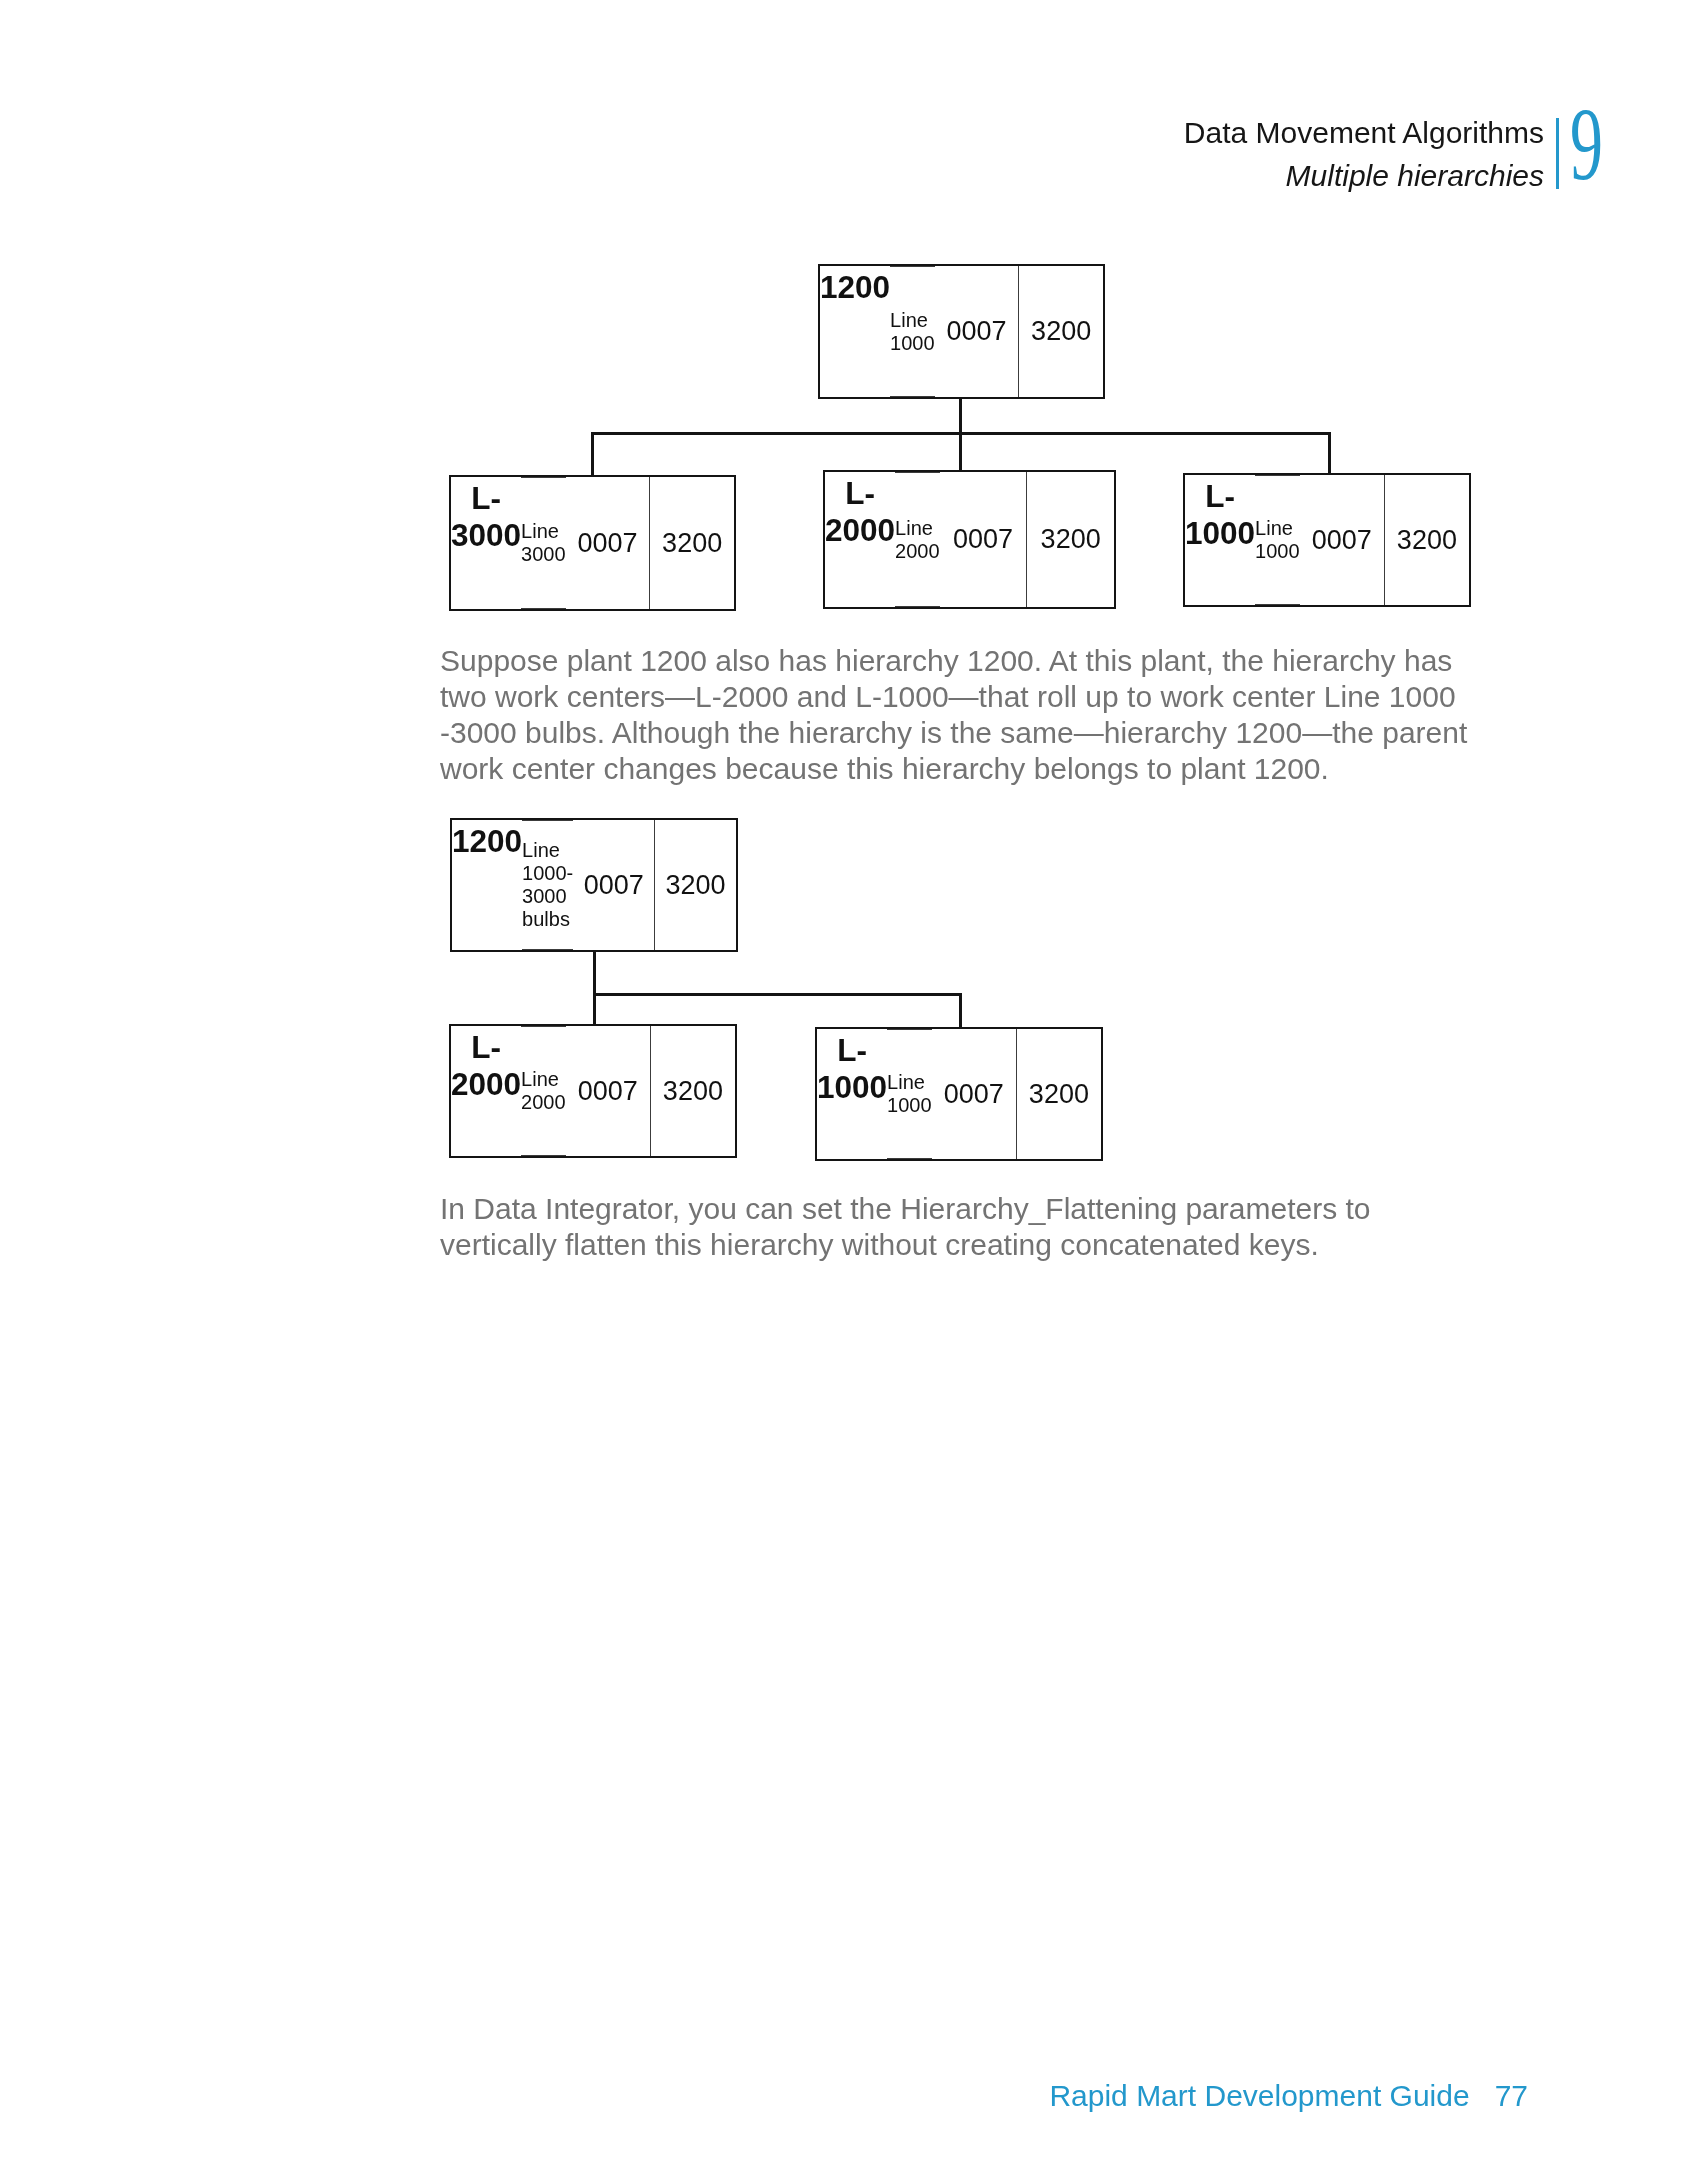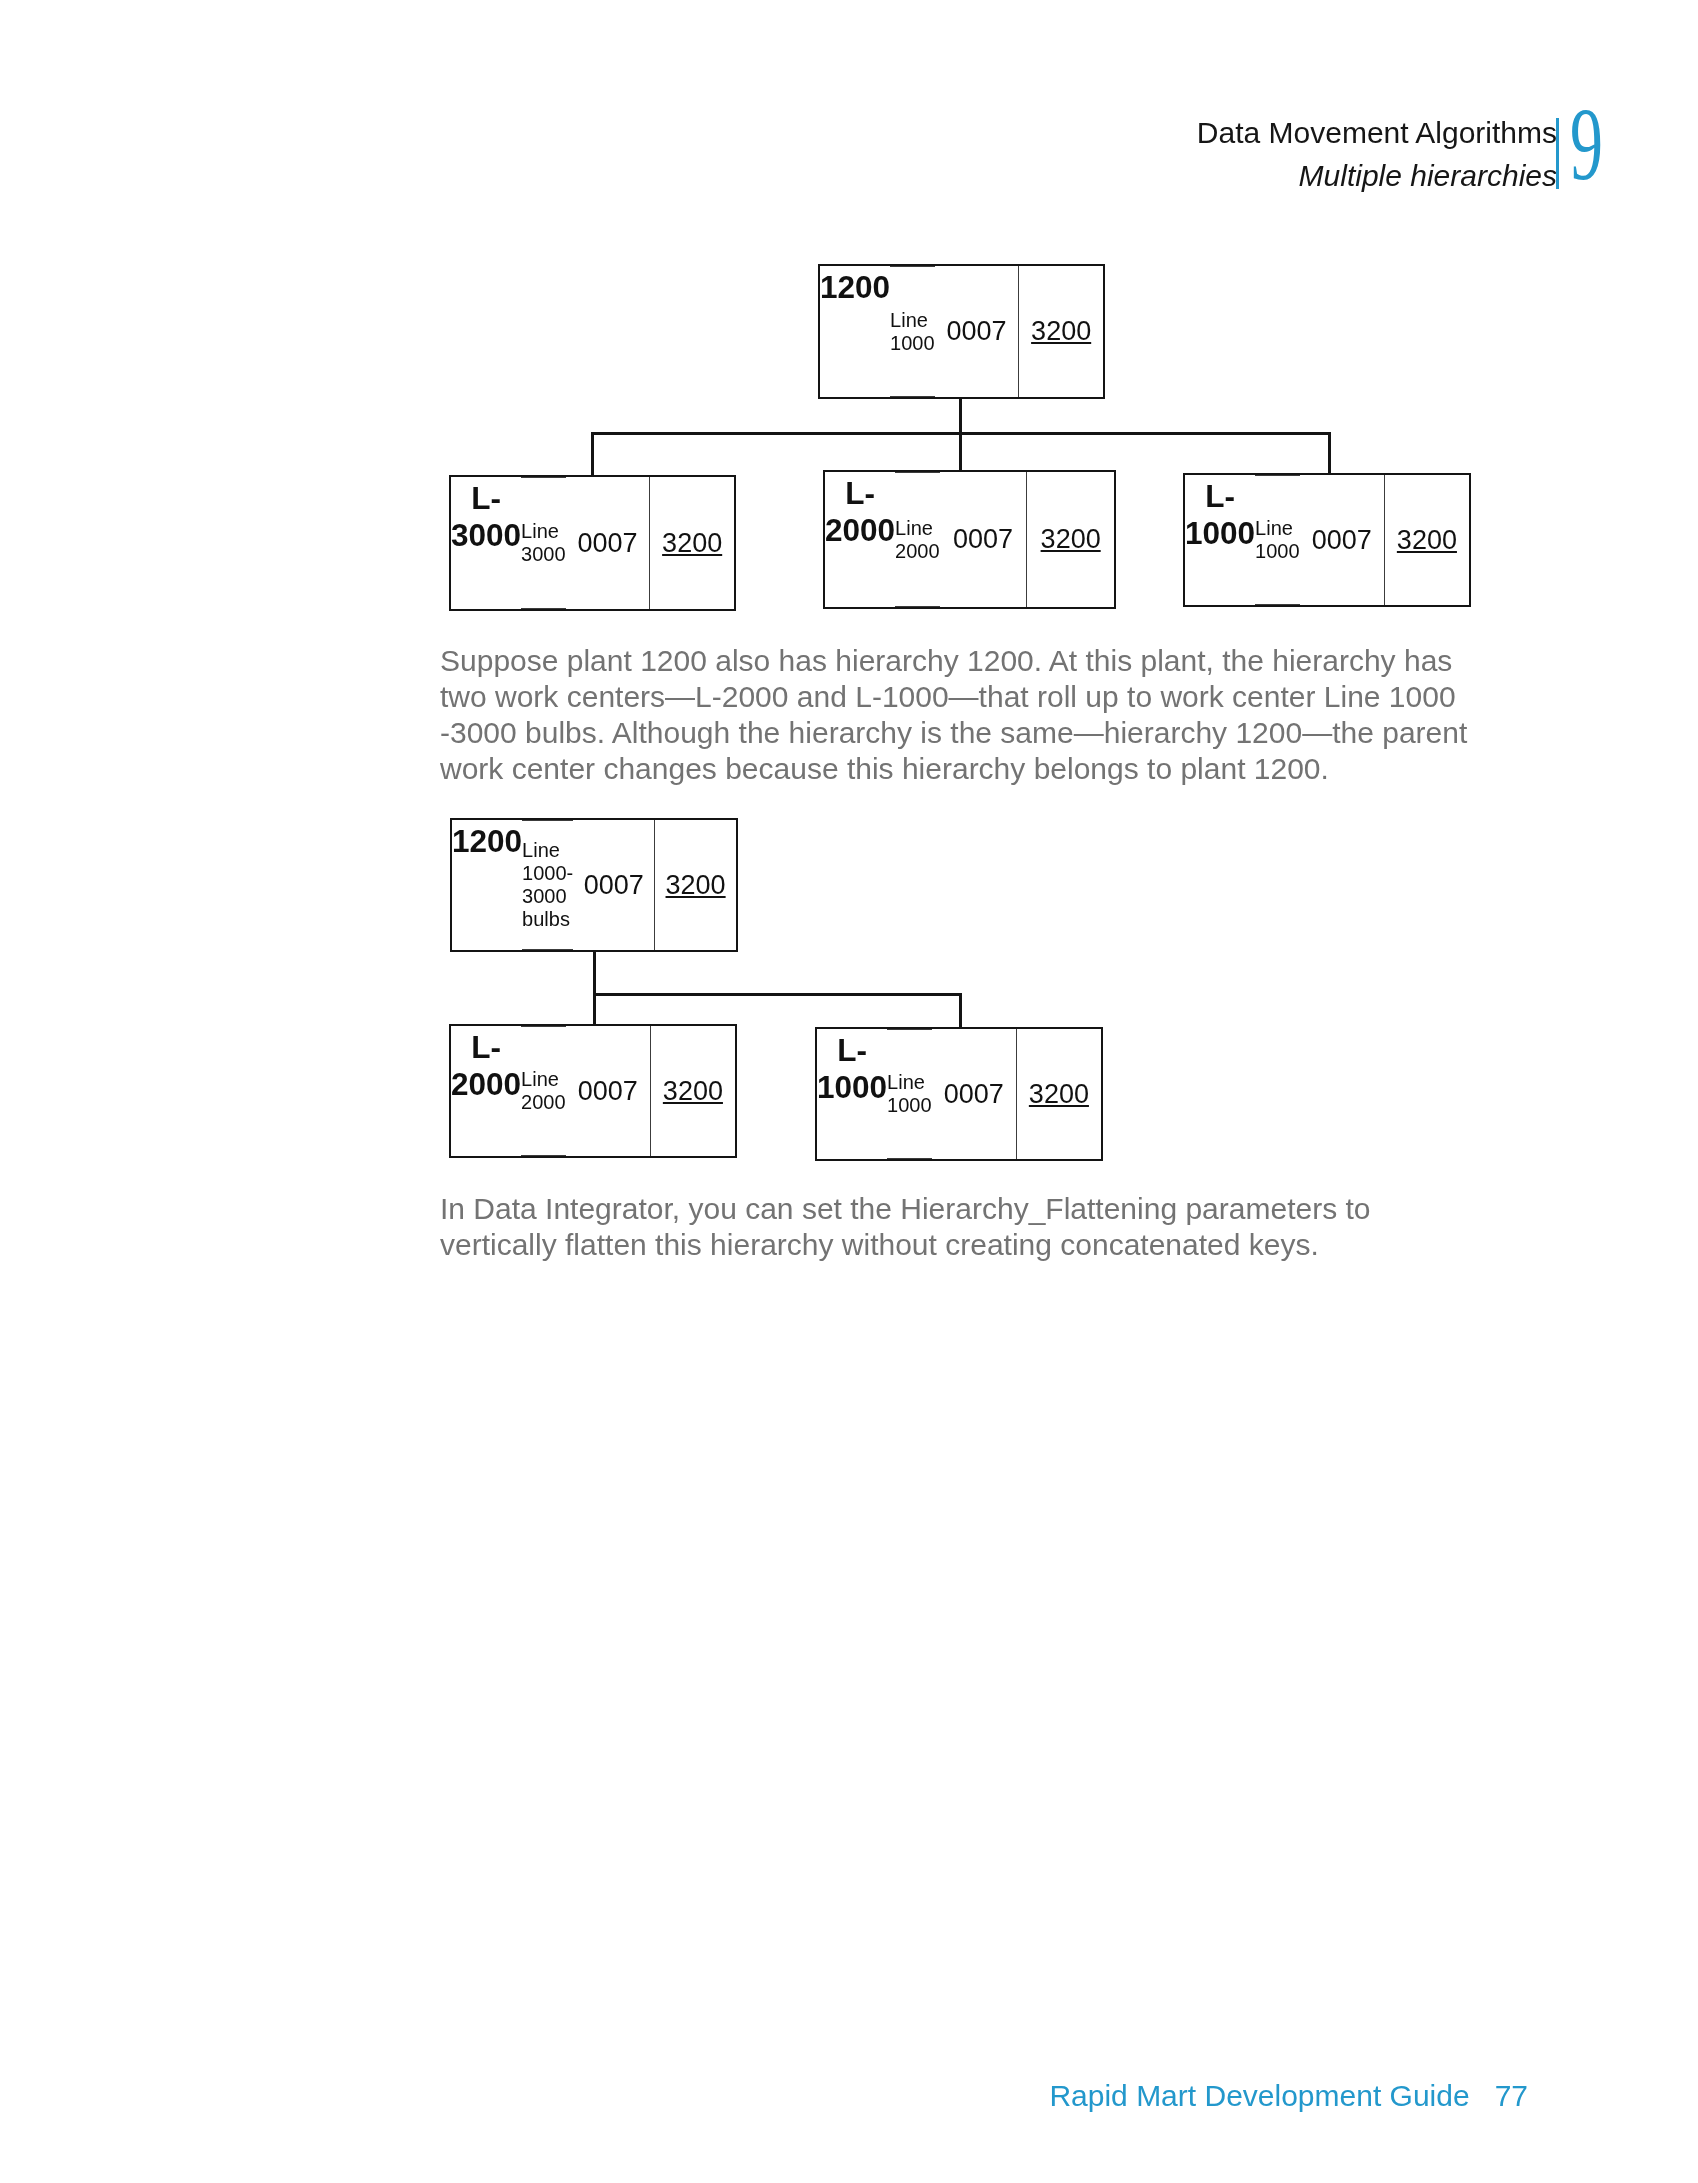--- a/index.html
+++ b/index.html
@@ -6,21 +6,21 @@
   .page{
     position:relative;
     width:1698px;height:2183px;
     background:#ffffff;
     font-family:"Liberation Sans","DejaVu Sans",sans-serif;
     color:#111111;
     overflow:hidden;
   }
   
   .hdr{
-    position:absolute;top:111px;right:141px;
+    position:absolute;top:111px;right:154px;
     text-align:right;font-size:30px;line-height:43px;color:#161616;
   }
   .hdr .sub{font-style:italic;}
   .chapbar{
     position:absolute;left:1556px;top:118px;width:2.5px;height:71px;
     background:#2398cc;
   }
   .chapnum{
     position:absolute;left:1570px;top:93px;
     font-family:"Liberation Serif","DejaVu Serif",serif;
@@ -41,21 +41,21 @@
     flex:0 0 36px;box-sizing:border-box;
     border-top:1.7px solid #3c3c3c;border-bottom:1.7px solid #3c3c3c;
     display:flex;align-items:center;justify-content:center;
     font-size:20px;
   }
   .nc{flex:1;display:flex;}
   .c{
     flex:1;display:flex;align-items:center;justify-content:center;
     font-size:27px;
   }
-  .c2{border-left:1.7px solid #3c3c3c;text-decoration:underline;}
+  .c2{border-left:1.7px solid #3c3c3c;}
   
   .vline,.hline{position:absolute;background:#141414;}
   .vline{width:2.5px;}
   .hline{height:2.5px;}
   
   .para{position:absolute;left:440px;font-size:30px;line-height:36px;color:#737373;}
   .para .ln{white-space:pre;}
   
   .ftr{
     position:absolute;top:2045px;right:170px;

